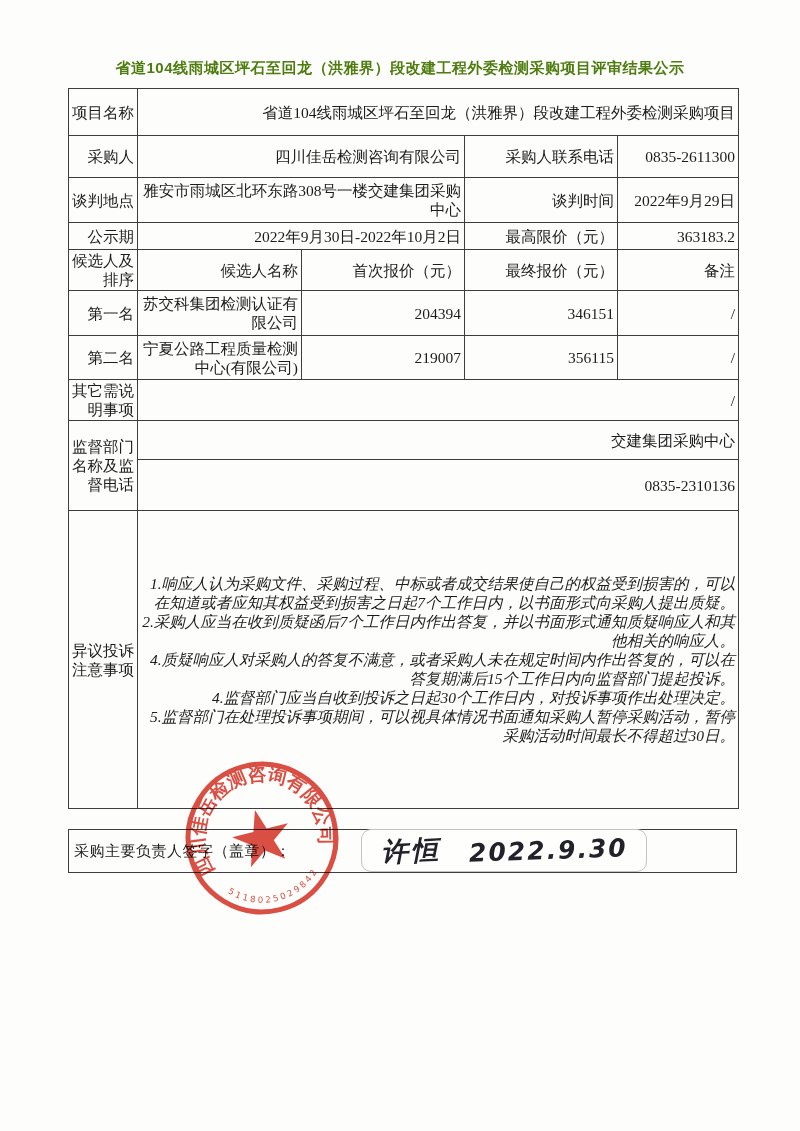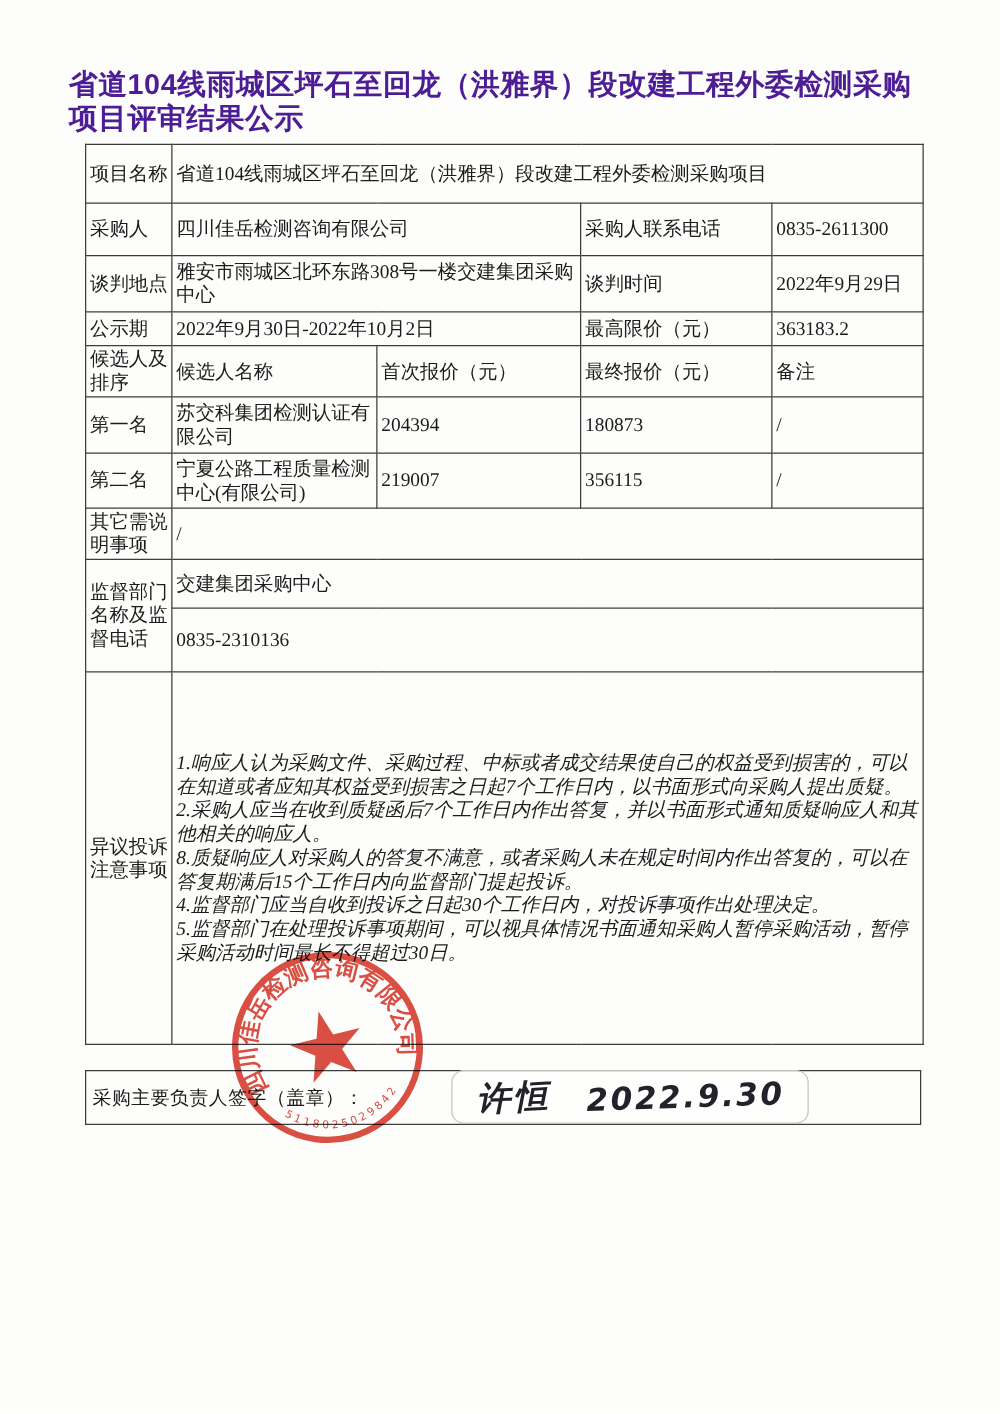--- a/index.html
+++ b/index.html
@@ -1,31 +1,31 @@
 <!DOCTYPE html>
 <html><head>
 <meta charset="utf-8">
 <style>
   html,body{margin:0;padding:0;background:#ffffff;}
   .page{
     width:800px;height:1131px;position:relative;background:#fdfdfb;
     font-family:"Liberation Serif","DejaVu Serif",serif;color:#1c1c1c;overflow:hidden;
   }
   .doc-title{
-    padding-top:54px;width:690px;margin:0 auto;
+    padding-top:54px;width:690px;margin:0 auto;text-align:center;
     font-family:"Liberation Sans","DejaVu Sans",sans-serif;
-    font-weight:bold;font-size:23px;line-height:27px;color:#4c1d95;
+    font-weight:bold;font-size:15px;line-height:27px;color:#4d7c0f;
     letter-spacing:0.5px;
   }
   table.main{
     border-collapse:collapse;table-layout:fixed;width:670px;
     margin:7px 0 0 68px;
   }
   table.main td{
-    border:1.5px solid #3d3d3d;text-align:left;vertical-align:middle;
+    border:1.5px solid #3d3d3d;text-align:right;vertical-align:middle;
     font-size:15.5px;line-height:19px;padding:1px 3px;word-break:break-all;
   }
   td.lbl{font-size:15px;line-height:17px;padding:1px 2px;}
   td.objection-cell{
     text-align:left;vertical-align:middle;padding:10px 10px 10px 6px;
     line-height:22px;font-size:15.5px;font-style:italic;
   }
   .obj-line{margin:0;}
   .sig-row{
     width:667px;height:42px;margin:20px 0 0 68px;
@@ -96,21 +96,21 @@
         <td class="lbl">候选人及排序</td>
         <td>候选人名称</td>
         <td>首次报价（元）</td>
         <td>最终报价（元）</td>
         <td>备注</td>
       </tr>
       <tr style="height:45px">
         <td class="lbl">第一名</td>
         <td>苏交科集团检测认证有限公司</td>
         <td>204394</td>
-        <td>180873</td>
+        <td>346151</td>
         <td>/</td>
       </tr>
       <tr style="height:44px">
         <td class="lbl">第二名</td>
         <td>宁夏公路工程质量检测中心(有限公司)</td>
         <td>219007</td>
         <td>356115</td>
         <td>/</td>
       </tr>
       <tr style="height:30px">
@@ -122,21 +122,21 @@
         <td colspan="4">交建集团采购中心</td>
       </tr>
       <tr style="height:51px">
         <td colspan="4">0835-2310136</td>
       </tr>
       <tr style="height:298px">
         <td class="lbl">异议投诉注意事项</td>
         <td colspan="4" class="objection-cell">
           <p class="obj-line">1.响应人认为采购文件、采购过程、中标或者成交结果使自己的权益受到损害的，可以在知道或者应知其权益受到损害之日起7个工作日内，以书面形式向采购人提出质疑。</p>
           <p class="obj-line">2.采购人应当在收到质疑函后7个工作日内作出答复，并以书面形式通知质疑响应人和其他相关的响应人。</p>
-          <p class="obj-line">8.质疑响应人对采购人的答复不满意，或者采购人未在规定时间内作出答复的，可以在答复期满后15个工作日内向监督部门提起投诉。</p>
+          <p class="obj-line">4.质疑响应人对采购人的答复不满意，或者采购人未在规定时间内作出答复的，可以在答复期满后15个工作日内向监督部门提起投诉。</p>
           <p class="obj-line">4.监督部门应当自收到投诉之日起30个工作日内，对投诉事项作出处理决定。</p>
           <p class="obj-line">5.监督部门在处理投诉事项期间，可以视具体情况书面通知采购人暂停采购活动，暂停采购活动时间最长不得超过30日。</p>
         </td>
       </tr>
     </tbody>
   </table>
 
   <div class="sig-row">
     <span class="sig-label">采购主要负责人签字（盖章）：</span>
     <div class="hand-box">

